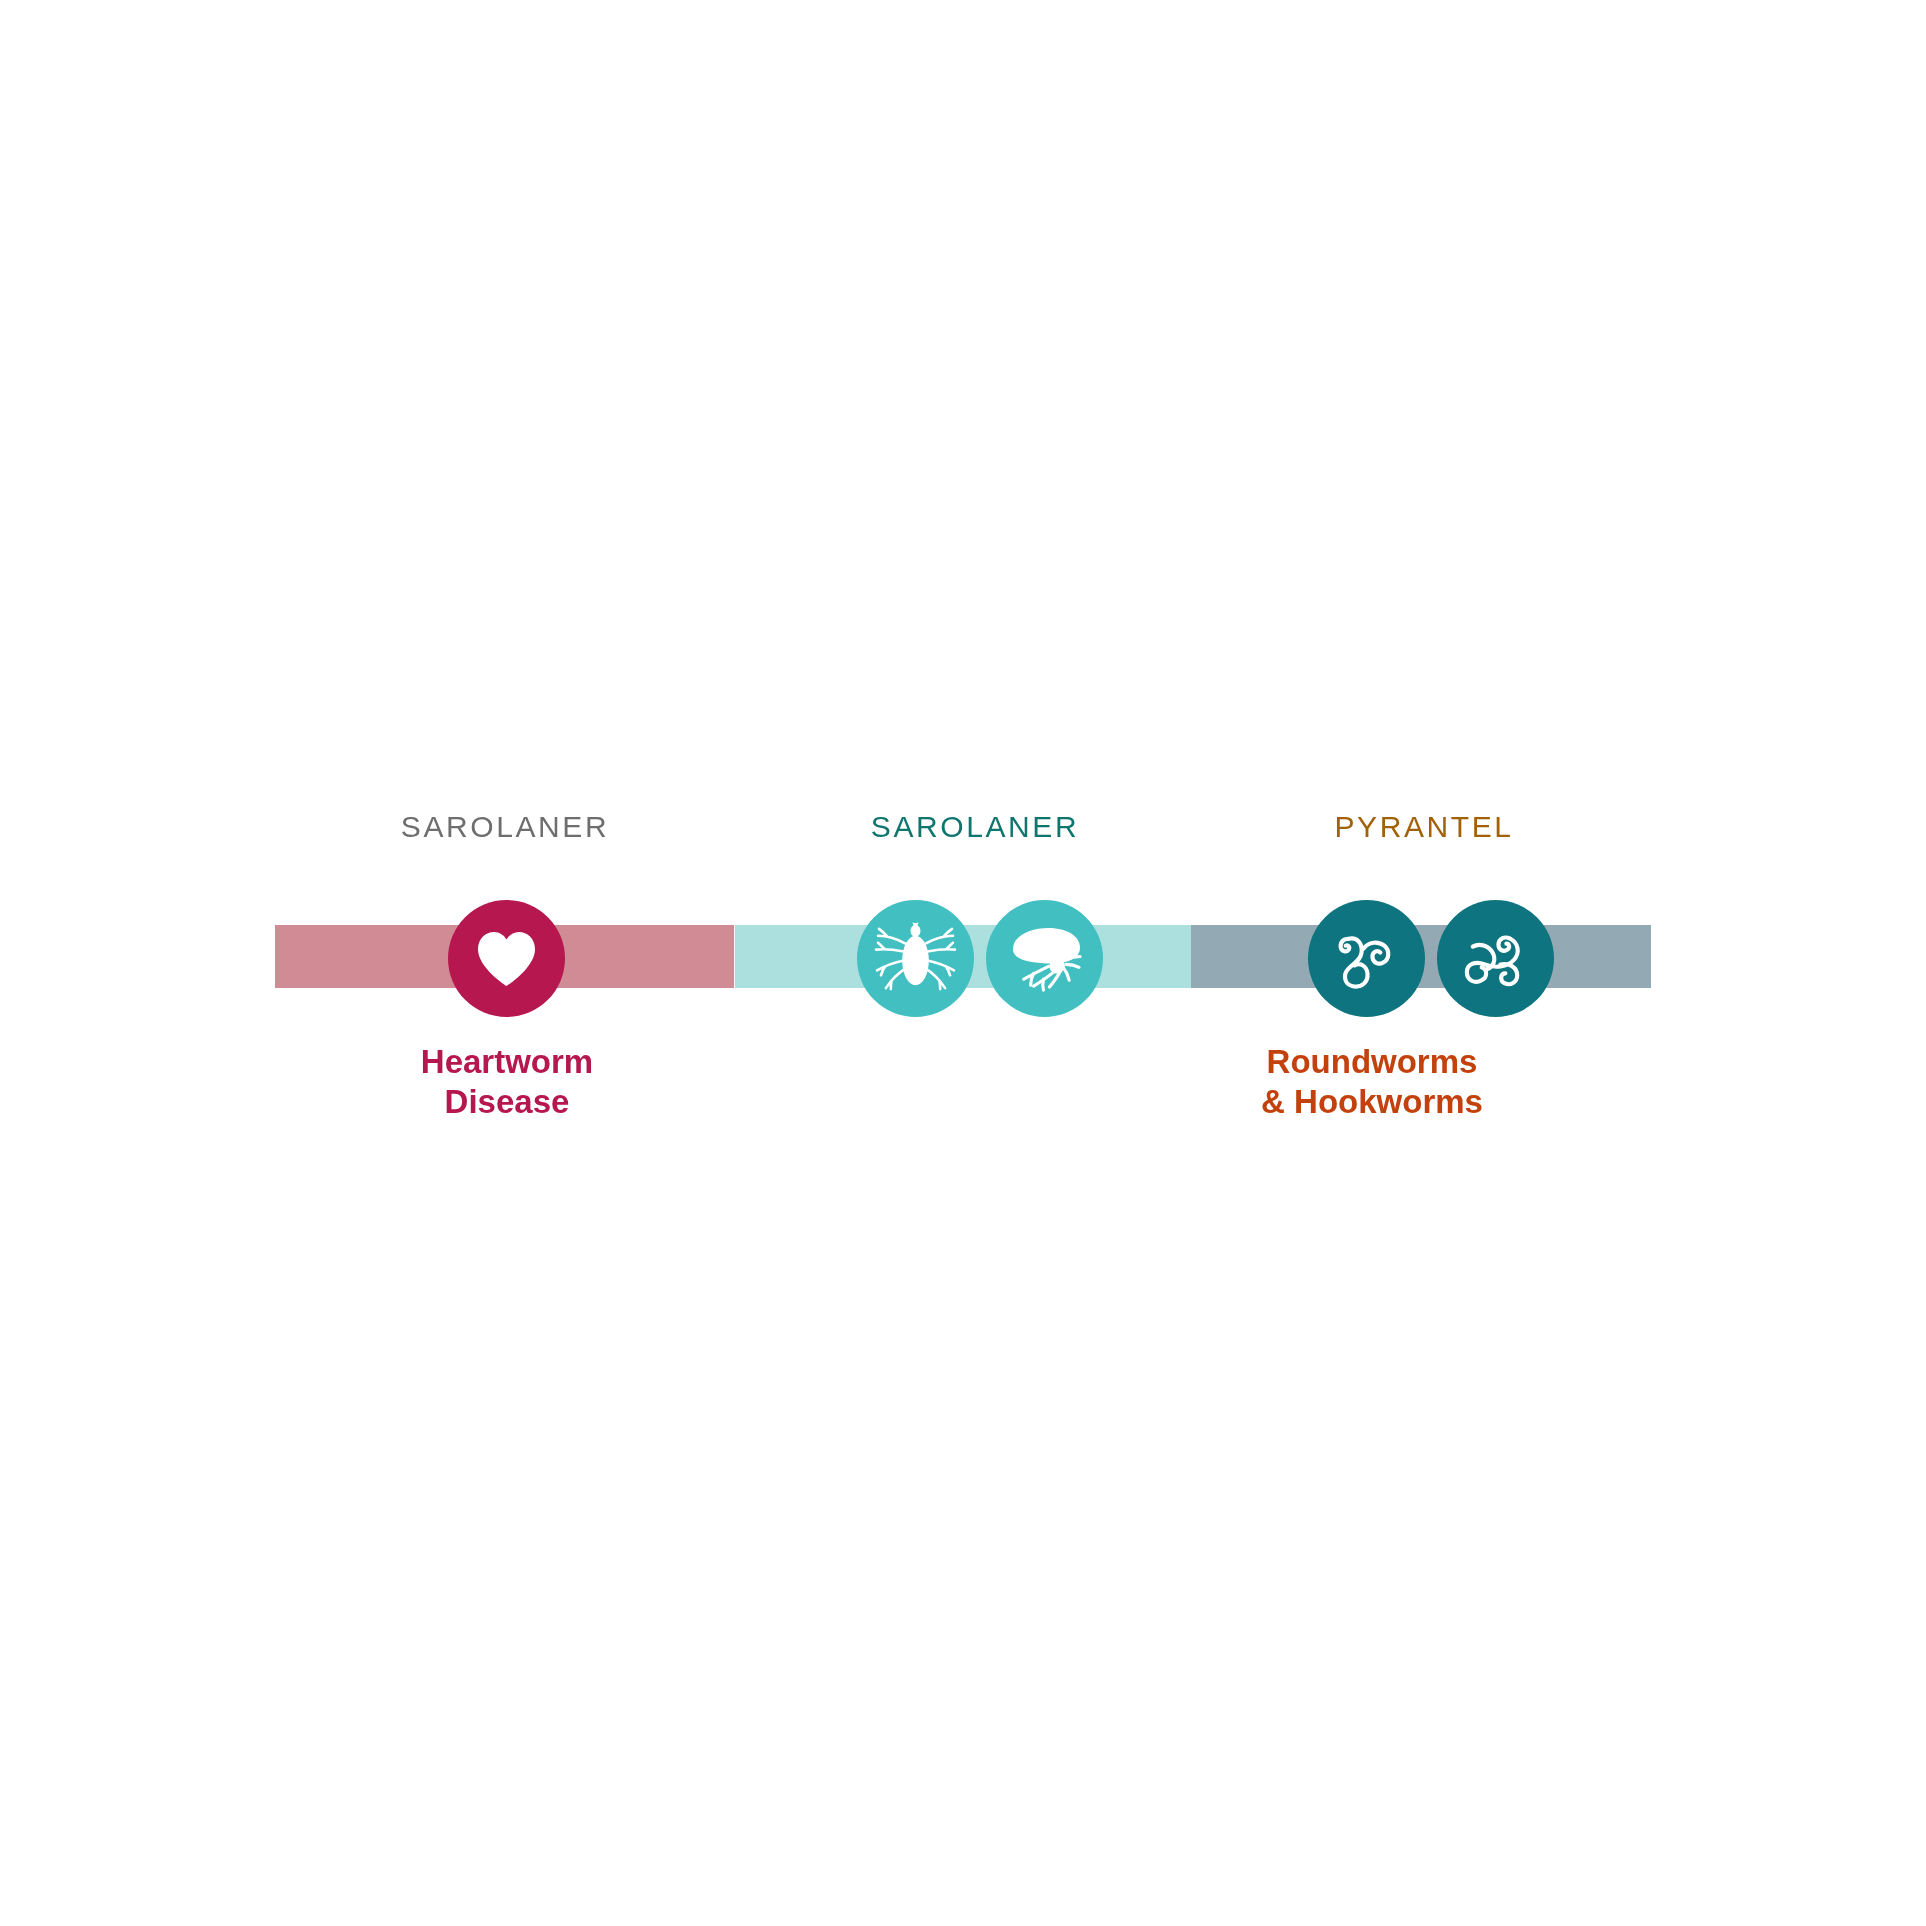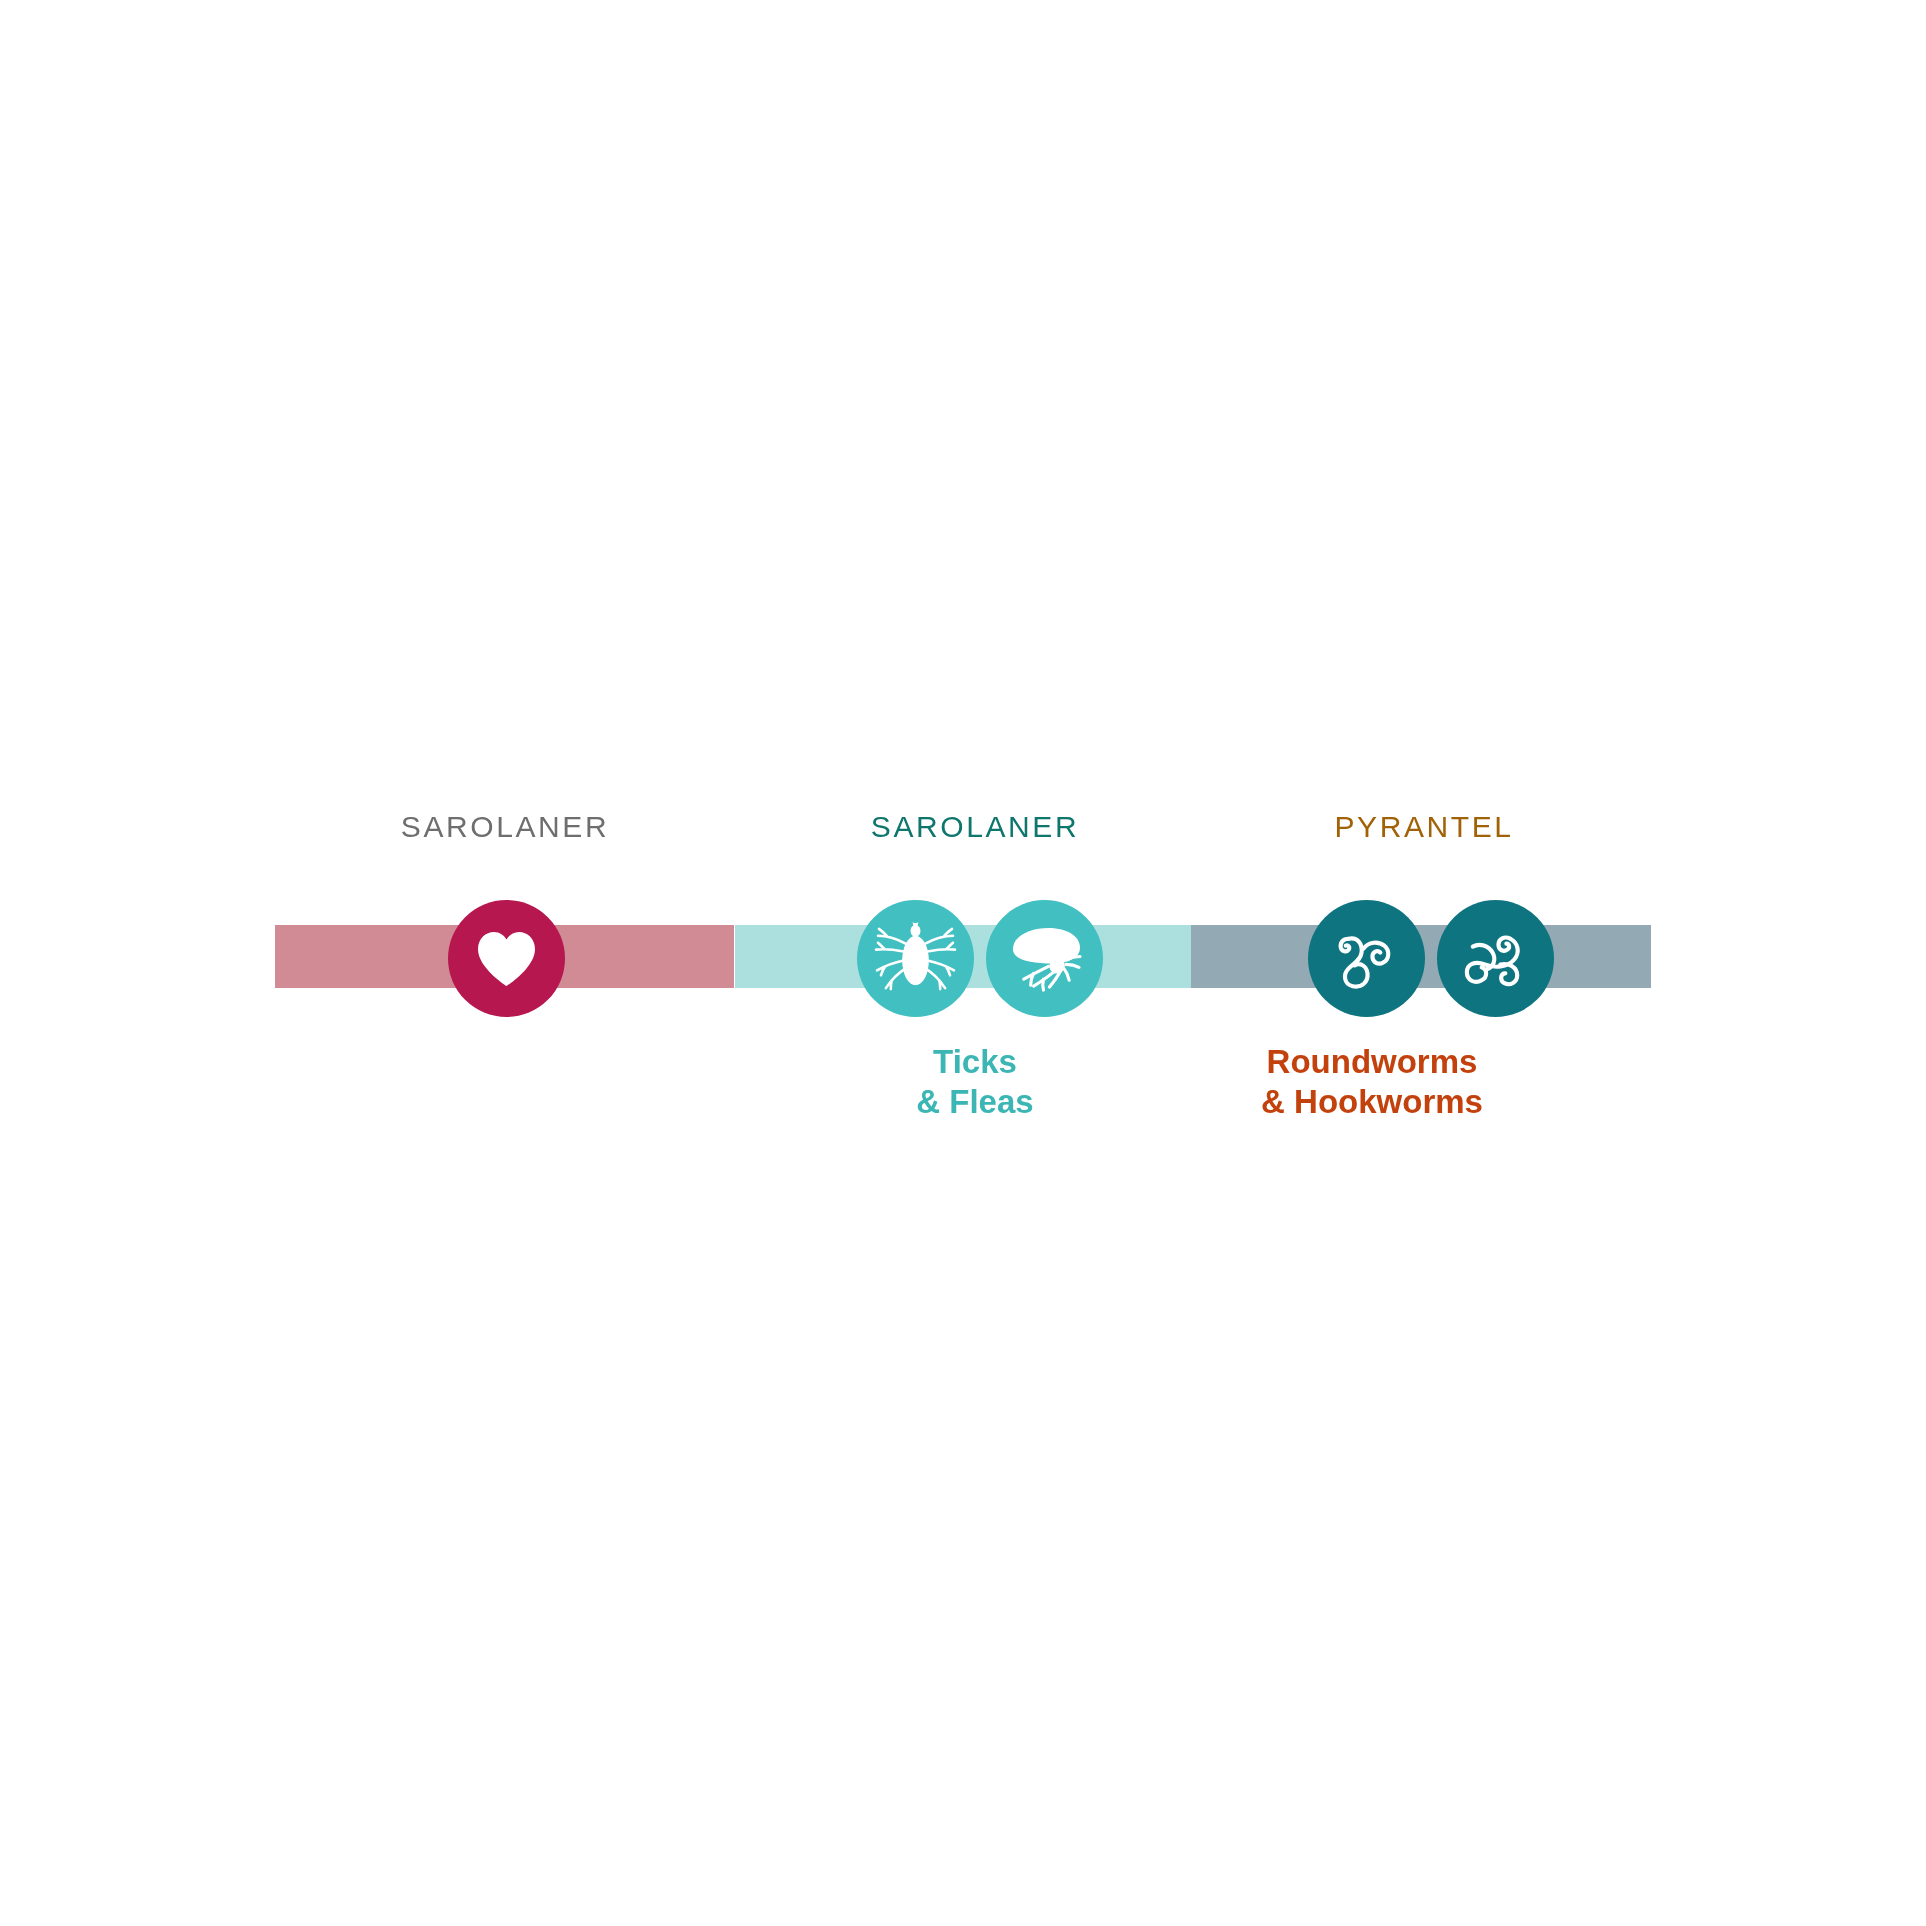--- a/index.html
+++ b/index.html
@@ -182,25 +182,25 @@
                    C20 42 12 46 12 54 C12 62 20 66 27 62 C33 59 33 51 27 49"></path>
 
           <path d="M18 28 C25 24 34 27 38 34 C42 41 39 49 32 51"></path>
 
           <path d="M46 46 C55 44 63 49 63 57 C63 64 56 68 50 65 C45 62 46 55 51 55"></path>
         </g>
       </svg>
     </span>
   </div>
 
-
-  <div class="disease-label disease-2" style="color: rgb(59, 182, 180);">
-    <span class="line">Ticks</span>
-    <span class="line">&amp; Fleas</span>
-  </div>
+  <div class="disease-label disease-1" style="color: rgb(181, 23, 78);">
+    <span class="line">Heartworm</span>
+    <span class="line">Disease</span>
+  </div>
+
 
   <div class="disease-label disease-3" style="color: #c2410c;">
     <span class="line">Roundworms</span>
     <span class="line">&amp; Hookworms</span>
   </div>
 
 </div>
 
 
 </body></html>

